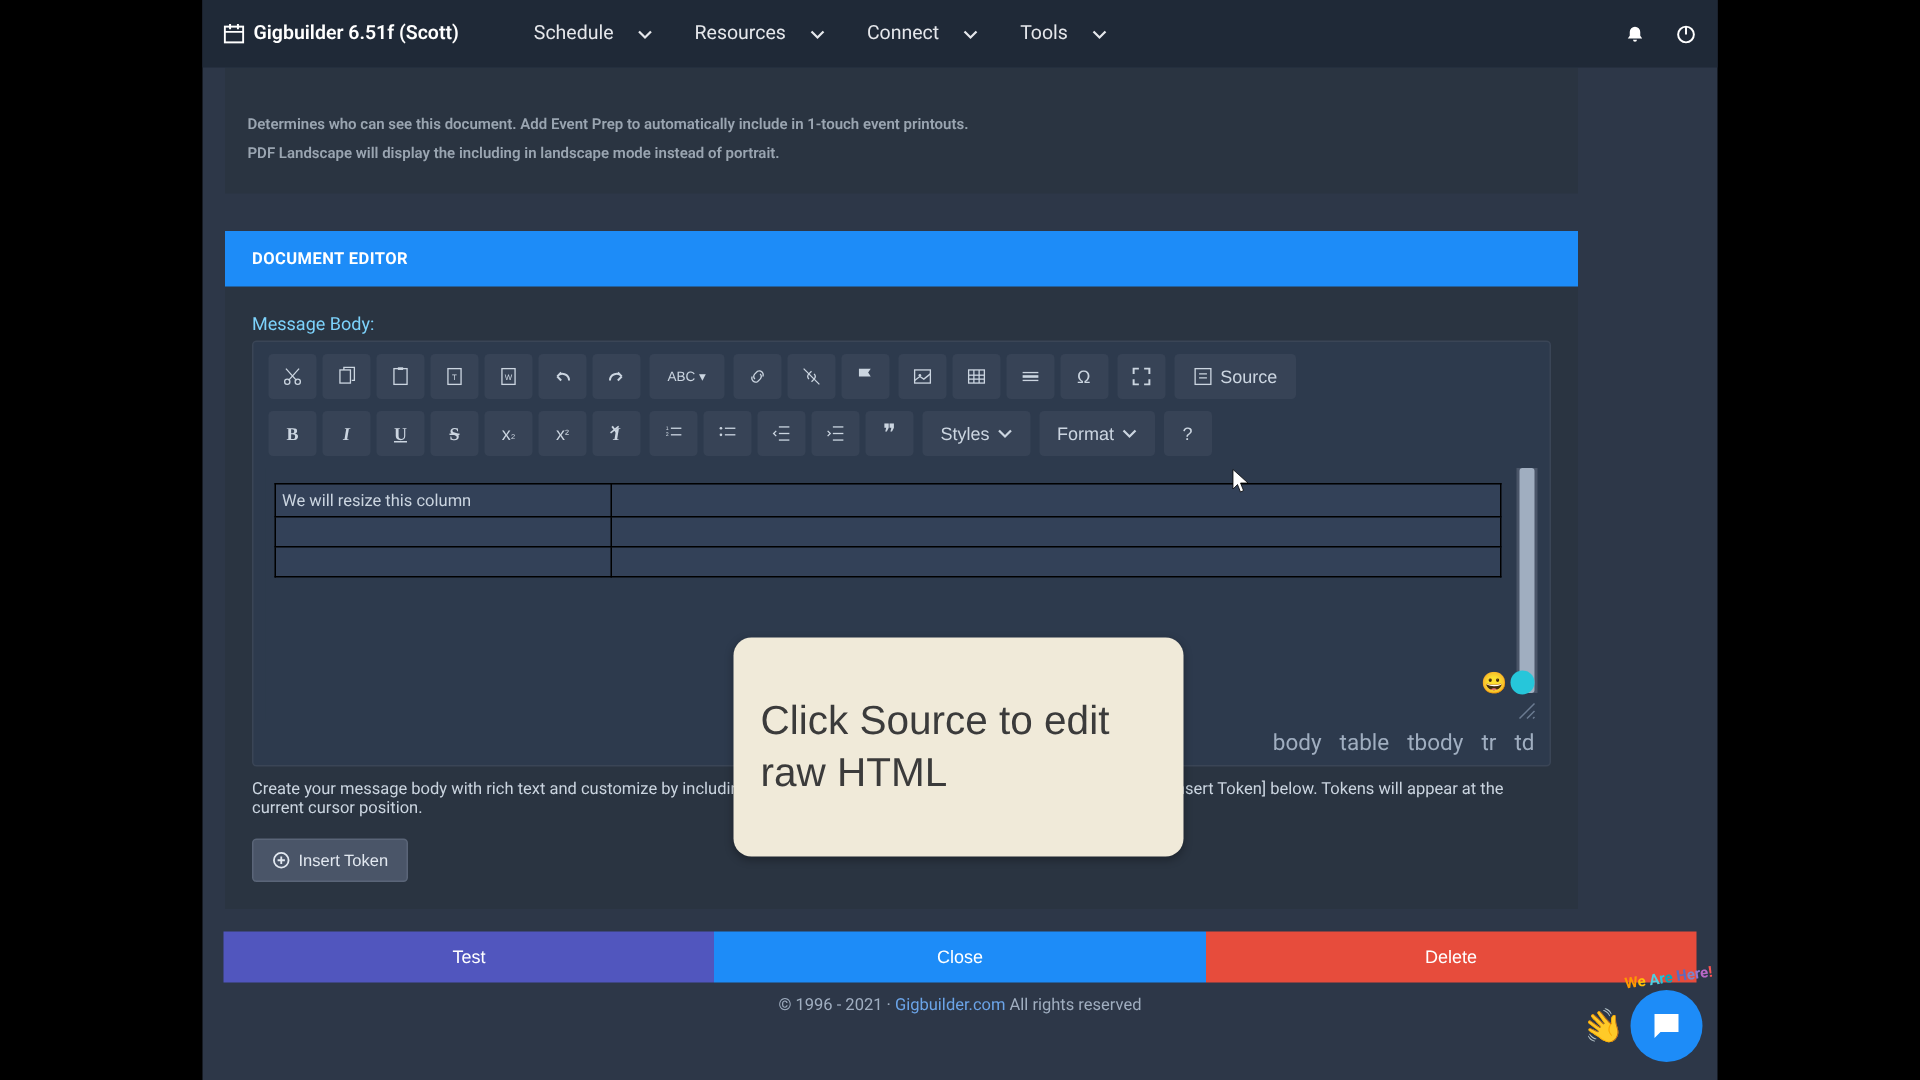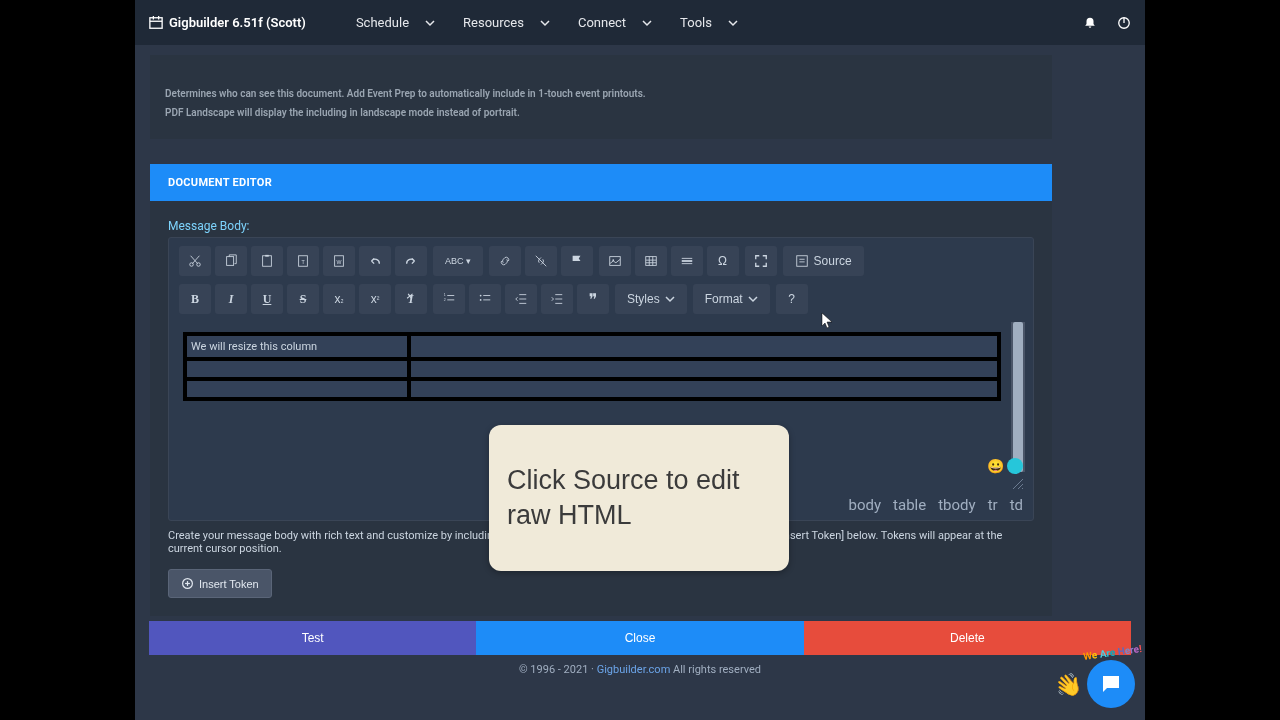--- a/index.html
+++ b/index.html
@@ -6,40 +6,40 @@
 body { font-family: -apple-system, BlinkMacSystemFont, "Segoe UI", Roboto, Arial, sans-serif; background: #000; width: 1280px; height: 720px; overflow: hidden; position: relative; }
 .viewport { position: absolute; left: 135px; top: 0; width: 1010px; height: 720px; background: #2d3748; }
 .topbar { position: absolute; left: 135px; top: 0; width: 1010px; height: 45px; background: #1f2937; display: flex; align-items: center; padding: 0 14px; color: #fff; font-size: 13px; z-index: 10; }
 .brand { display: flex; align-items: center; gap: 6px; font-weight: 600; margin-right: 50px; }
 .nav { display: flex; gap: 28px; align-items: center; }
 .nav-item { display: flex; align-items: center; gap: 16px; color: #e5e7eb; cursor: pointer; }
 .topbar-right { margin-left: auto; display: flex; gap: 20px; align-items: center; }
 .icon-svg { width: 14px; height: 14px; fill: currentColor; }
 .chev { width: 10px; height: 10px; }
 
-.content-scroll { position: absolute; left: 135px; top: 55px; width: 932px; height: 610px; overflow: hidden; }
+.content-scroll { position: absolute; left: 135px; top: 45px; width: 932px; height: 610px; overflow: hidden; }
 .upper-box { margin: 0 15px; background: #2a3441; padding: 0 15px 18px; }
 .cutoff { height: 14px; overflow: hidden; position: relative; }
 .helper-text { color: #9aa5b1; font-size: 10px; line-height: 1.7; margin-top: 16px; font-weight: 600; }
 
 .section { margin: 25px 15px 0; background: #2a3441; }
 .section-header { background: #1d8cf8; color: #fff; font-weight: 700; font-size: 11px; padding: 12px 18px; letter-spacing: 0.3px; }
 .section-body { padding: 18px; }
 .label { color: #7dd3fc; font-size: 12px; margin-bottom: 4px; }
 
 .editor { border: 1px solid #3a4556; background: #2d3a4d; border-radius: 3px; position: relative; }
 .toolbar { padding: 8px 10px; display: flex; flex-wrap: wrap; gap: 6px; }
 .tb-group { display: flex; gap: 4px; }
 .tb-btn { width: 32px; height: 30px; background: #374356; border: none; border-radius: 3px; display: flex; align-items: center; justify-content: center; color: #cbd5e0; cursor: pointer; font-size: 12px; }
 .tb-btn.wide { width: auto; padding: 0 12px; gap: 5px; }
 .tb-btn.txt { font-family: Georgia, serif; font-weight: 700; }
 
 .editor-content { position: relative; height: 168px; background: #2d3a4d; margin: 0 8px; }
 .inner-table { position: absolute; top: 10px; left: 6px; right: 20px; border-collapse: collapse; width: calc(100% - 30px); }
-.inner-table td { border: 4px solid #000000; height: 20px; padding: 4px 4px; font-size: 11px; color: #cbd5e0; background: #334158; }
+.inner-table td { border: 1px solid #000000; height: 20px; padding: 4px 4px; font-size: 11px; color: #cbd5e0; background: #334158; }
 .inner-table td:first-child { width: 224px; }
 .scroll-track { position: absolute; right: 0; top: 0; bottom: 18px; width: 14px; background: #4a5568; }
 .scroll-thumb { position: absolute; top: 0; left: 2px; right: 2px; height: 100%; background: #a0aec0; border-radius: 2px; }
 .emoji-corner { position: absolute; right: 2px; bottom: 16px; display: flex; gap: 2px; font-size: 14px; }
 .resize-corner { position: absolute; right: 0; bottom: 0; width: 14px; height: 14px; }
 .path-bar { padding: 6px 10px; font-size: 15px; color: #a0aec0; display: flex; gap: 12px; justify-content: flex-end; }
 .path-bar span { cursor: pointer; }
 
 .desc { color: #cbd5e0; font-size: 11px; margin-top: 8px; }
 .insert-btn { margin-top: 14px; background: #4a5568; border: 1px solid #5a6578; color: #e2e8f0; padding: 7px 12px; font-size: 11px; border-radius: 3px; cursor: pointer; display: inline-flex; align-items: center; gap: 5px; }

